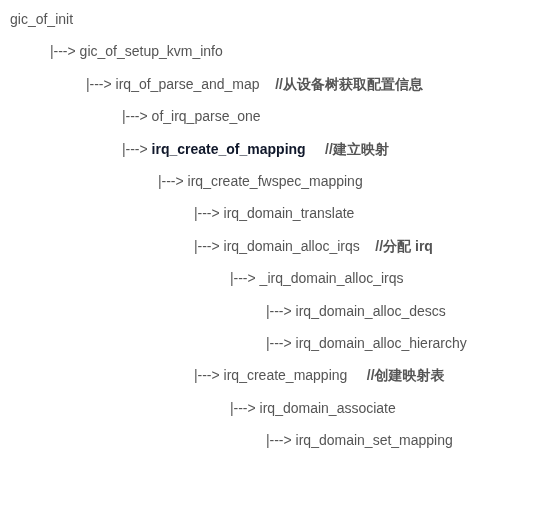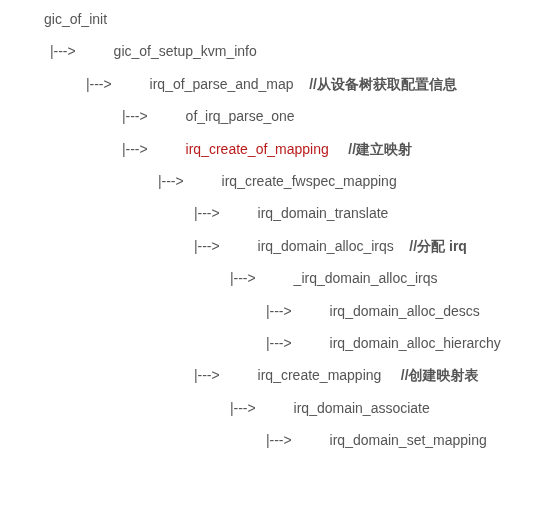--- a/index.html
+++ b/index.html
@@ -22,25 +22,24 @@
       color: #555;
     }
     .indent {
       display: inline-block;
     }
     .arrow {
       color: #555;
     }
     .func-name {
       color: #555;
-      margin-left: 34px;
     }
     .func-name.bold {
-      font-weight: normal;
-      color: #b91c1c;
+      font-weight: bold;
+      color: #0f172a;
     }
     .comment {
       color: #555;
       font-weight: bold;
     }
     .watermark-line {
       position: relative;
     }
     .watermark-overlay {
       position: absolute;

